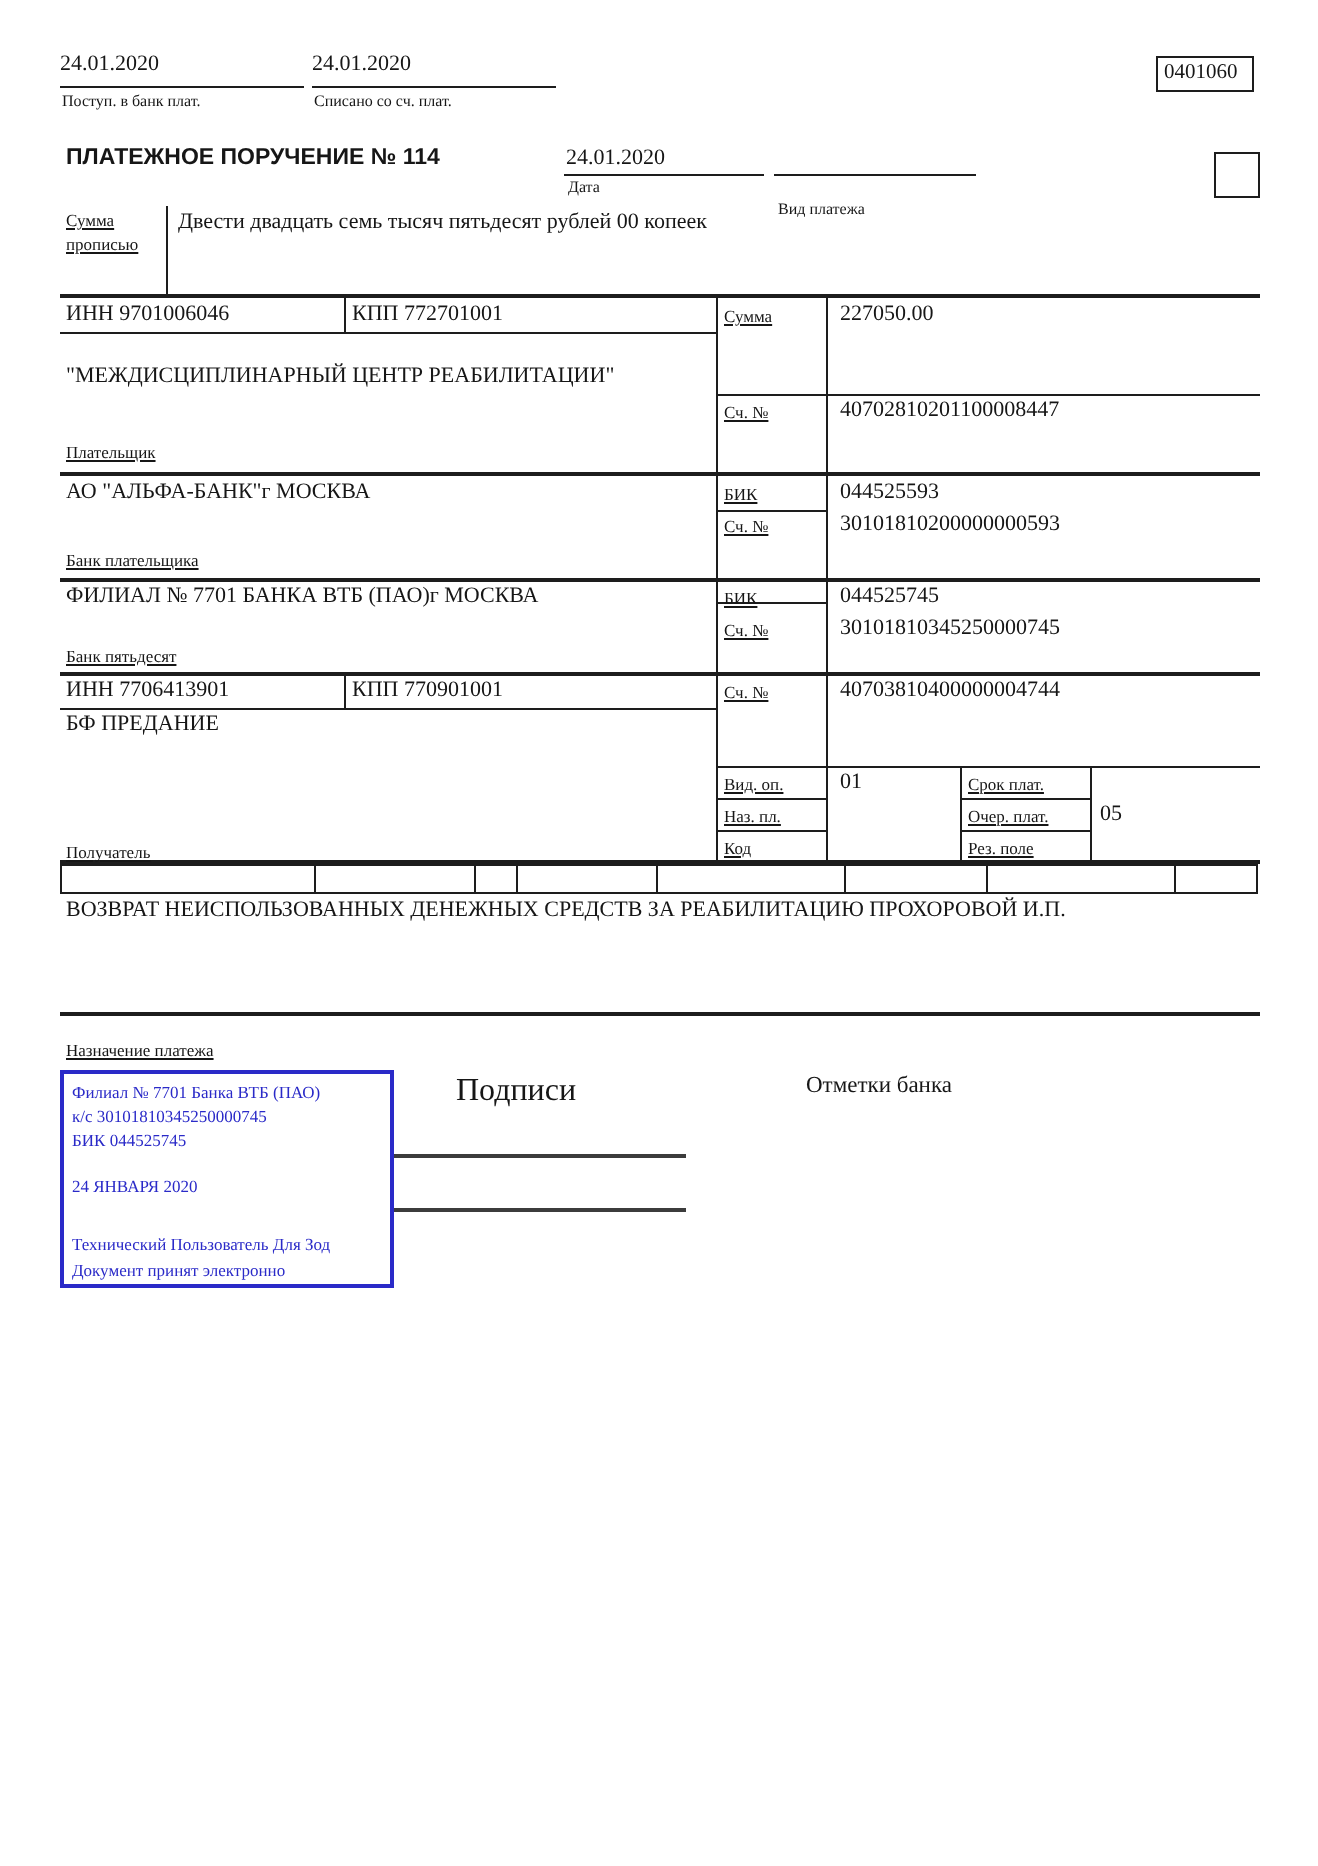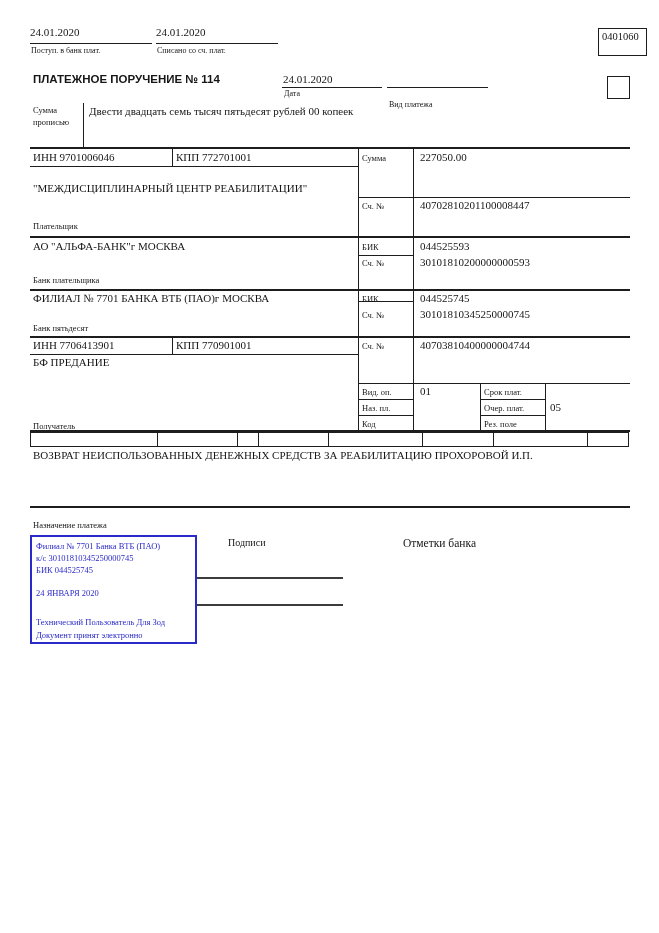--- a/index.html
+++ b/index.html
@@ -1,21 +1,21 @@
 <!DOCTYPE html>
 <html><head>
 <meta charset="utf-8">
 <style>
   html,body{margin:0;padding:0;background:#fff;}
   #page{position:relative;width:659px;height:933px;background:#ffffff;
         font-family:"Liberation Serif",serif;color:#161616;overflow:hidden;}
   .abs{position:absolute;white-space:nowrap;}
   .t11{font-size:11px;line-height:13px;}
   .t8{font-size:8px;line-height:10px;}
-  .t85{font-size:8.5px;line-height:10px;}
+  .t85{font-size:8.5px;line-height:10px;text-decoration:underline;}
   .title{font-family:"Liberation Sans",sans-serif;font-weight:bold;font-size:11.5px;}
   .hl{position:absolute;height:1px;background:#1d1d1d;}
   .vl{position:absolute;width:1px;background:#1d1d1d;}
   .thick{height:2px;}
   .box{position:absolute;border:1.5px solid #1d1d1d;box-sizing:border-box;}
   .cellsrow{position:absolute;left:30px;top:432px;width:599px;height:13px;
             border-top:1px solid #1d1d1d;border-bottom:1px solid #1d1d1d;
             box-sizing:content-box;display:flex;}
   .cellsrow .cell{border-left:1px solid #1d1d1d;height:100%;box-sizing:border-box;}
   .cellsrow .cell:last-child{border-right:1px solid #1d1d1d;}
@@ -30,21 +30,21 @@
 <div id="page">
 
   <span class="abs t11" style="left:30px;top:26px">24.01.2020</span>
   <div class="hl" style="left:30px;top:43px;width:122px"></div>
   <span class="abs t8" style="left:31px;top:46px">Поступ. в банк плат.</span>
 
   <span class="abs t11" style="left:156px;top:26px">24.01.2020</span>
   <div class="hl" style="left:156px;top:43px;width:122px"></div>
   <span class="abs t8" style="left:157px;top:46px">Списано со сч. плат.</span>
 
-  <div class="box" style="left:598px;top:28px;width:49px;height:28px">
+  <div class="box" style="left:578px;top:28px;width:49px;height:18px">
     <span style="position:absolute;left:3px;top:2px;font-size:10.5px">0401060</span>
   </div>
 
   <span class="abs title" style="left:33px;top:73px">ПЛАТЕЖНОЕ ПОРУЧЕНИЕ № 114</span>
   <span class="abs t11" style="left:283px;top:73px">24.01.2020</span>
   <div class="hl" style="left:282px;top:87px;width:100px"></div>
   <span class="abs t8" style="left:284px;top:89px">Дата</span>
   <div class="hl" style="left:387px;top:87px;width:101px"></div>
   <span class="abs t8" style="left:389px;top:100px">Вид платежа</span>
   <div class="box" style="left:607px;top:76px;width:23px;height:23px"></div>
@@ -133,18 +133,18 @@
 
   <div class="stamp" style="border-color: rgb(42, 42, 200);">
     <span style="left: 4px; top: 4px; color: rgb(42, 42, 200);">Филиал № 7701 Банка ВТБ (ПАО)</span>
     <span style="left: 4px; top: 16px; color: rgb(42, 42, 200);">к/с 30101810345250000745</span>
     <span style="left: 4px; top: 28px; color: rgb(42, 42, 200);">БИК 044525745</span>
     <span style="left: 4px; top: 51px; color: rgb(42, 42, 200);">24 ЯНВАРЯ 2020</span>
     <span style="left: 4px; top: 80px; color: rgb(42, 42, 200);">Технический Пользователь Для Зод</span>
     <span style="left: 4px; top: 93px; color: rgb(42, 42, 200);">Документ принят электронно</span>
   </div>
 
-  <span class="abs" style="left:228px;top:537px;font-size:10px">Подписи</span>
+  <span class="abs" style="left:228px;top:537px;font-size:16px">Подписи</span>
   <span class="abs" style="left:403px;top:537px;font-size:11.5px">Отметки банка</span>
   <div class="sig" style="left:197px;top:577px;width:146px"></div>
   <div class="sig" style="left:197px;top:604px;width:146px"></div>
 
 </div>
 
 </body></html>

